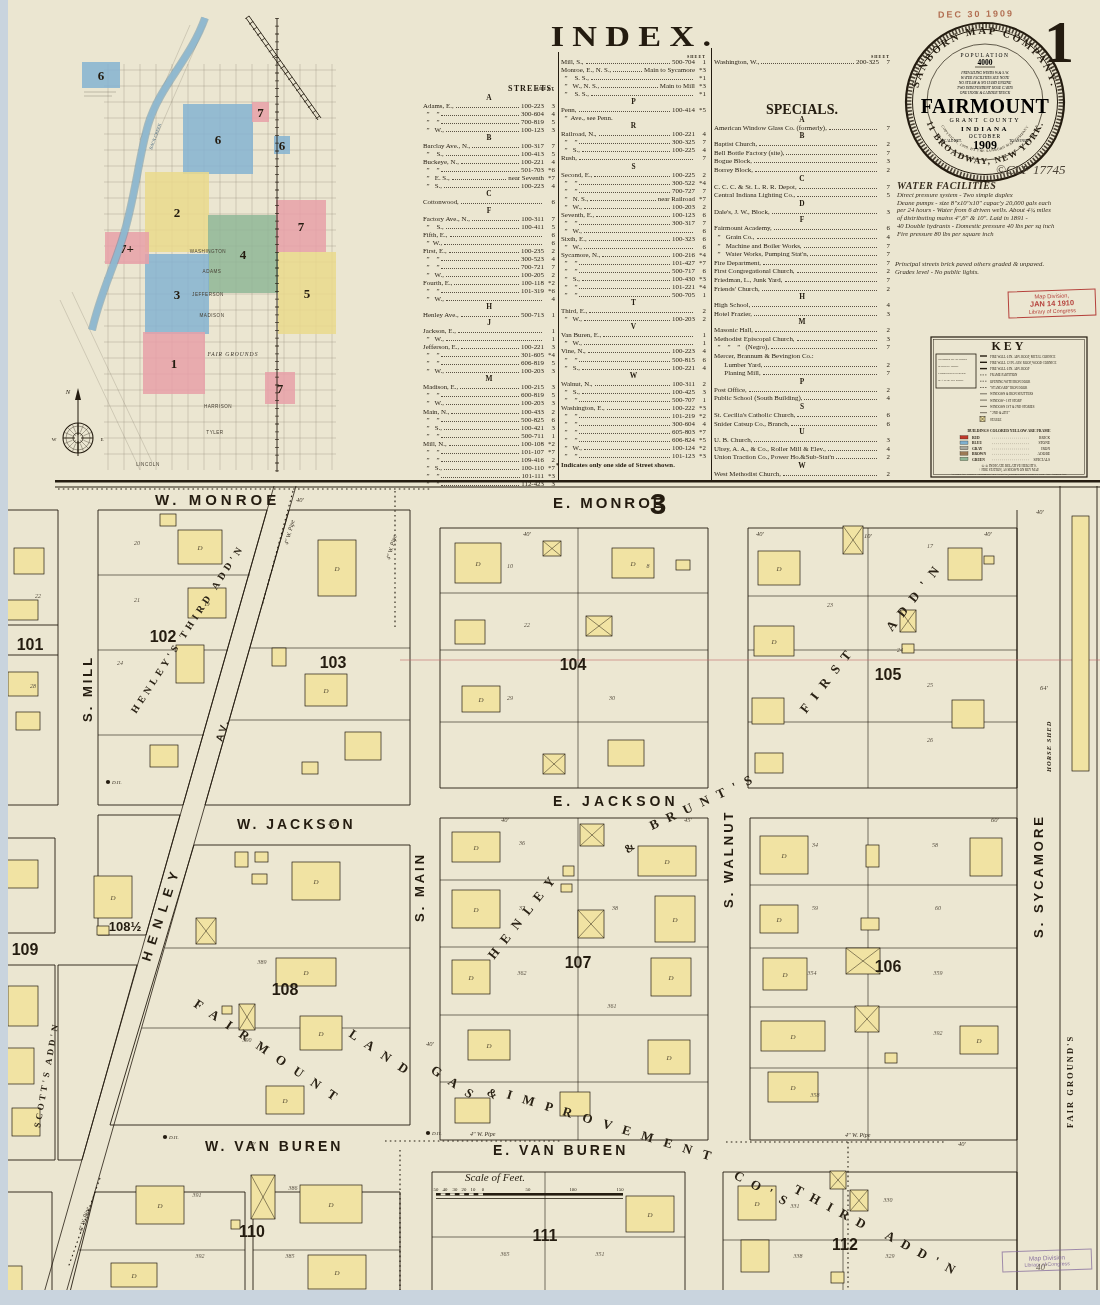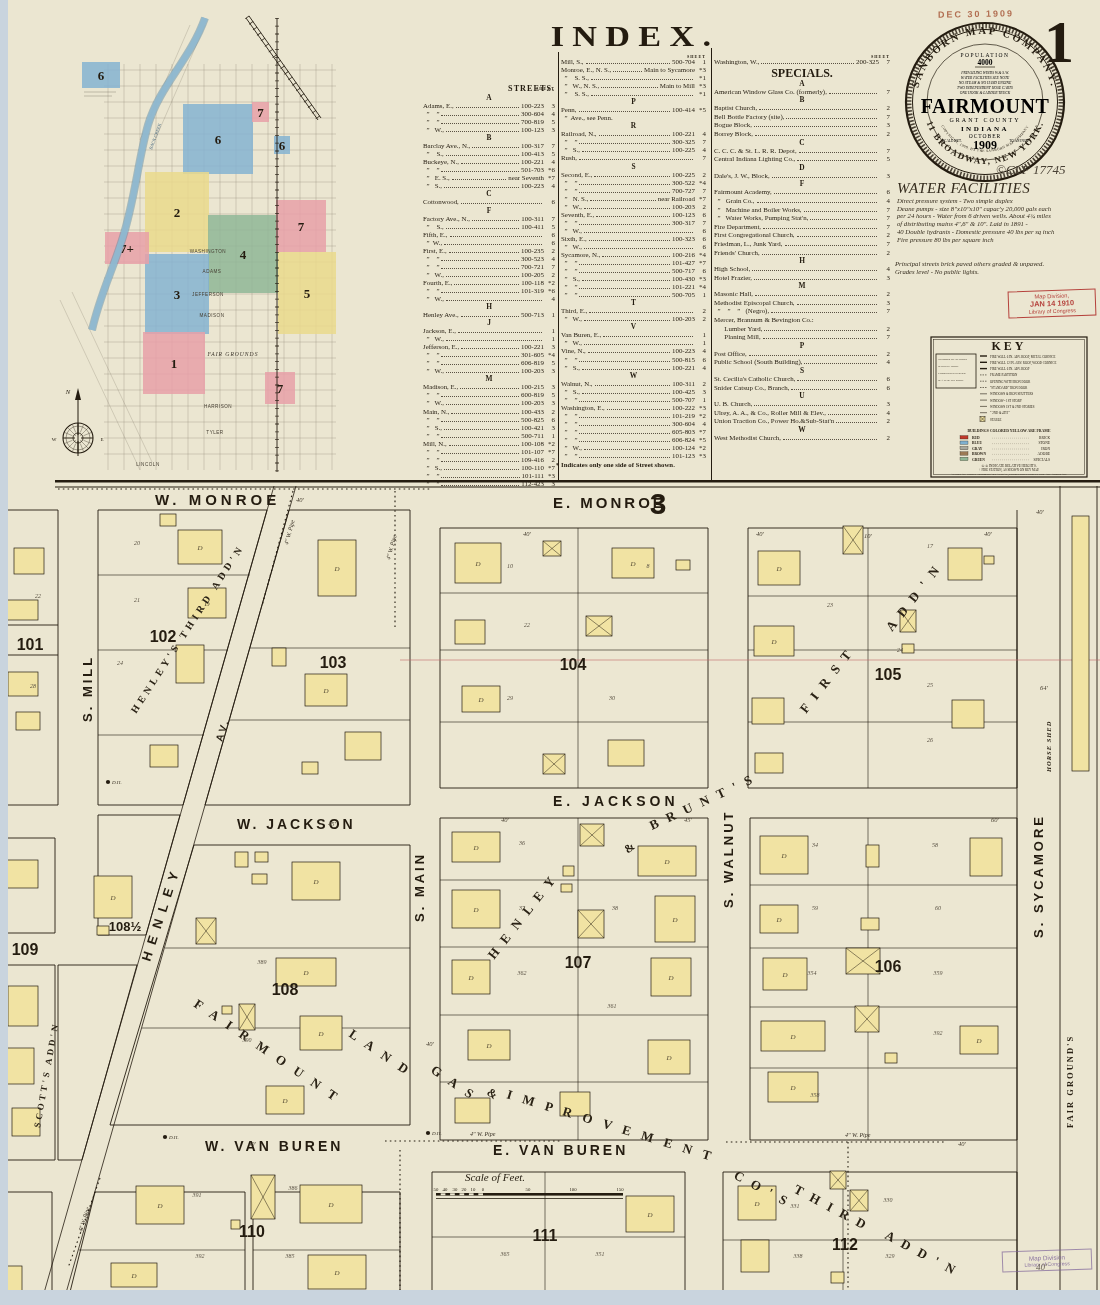--- a/index.html
+++ b/index.html
@@ -14,21 +14,21 @@
   .ih{text-align:center;font-weight:bold;font-size:7.4px;line-height:8px;}
   .ir{display:flex;align-items:baseline;}
   .in{white-space:pre;}
   .il{flex:1;border-bottom:1px dotted #5a5143;margin:0 2px 1px 2px;min-width:4px;}
   .irg{white-space:pre;}
   .is{width:11px;text-align:right;white-space:pre;}
   .vrule{position:absolute;width:1px;background:#241c10;}
   #idx-foot{position:absolute;left:556px;top:461px;font-size:6.8px;font-weight:bold;}
   
   .handblock{position:absolute;font-style:italic;color:#352c1e;}
-  .handblock .t{font-weight:normal;font-size:15px;letter-spacing:.5px;font-style:italic;}
+  .handblock .t{font-weight:bold;font-size:10px;letter-spacing:.5px;font-style:italic;}
   .handblock .l{font-size:6.7px;line-height:7.7px;}
   #recvd{position:absolute;left:938px;top:9px;color:#a85a3c;font-family:"Liberation Sans",sans-serif;font-weight:bold;font-size:9px;letter-spacing:2px;transform:rotate(-1deg);opacity:.85;}
   #bigone{position:absolute;left:1044px;top:8px;font-size:60px;font-weight:bold;font-family:"Liberation Serif",serif;}
   #clf{position:absolute;left:996px;top:162px;font-size:13px;font-style:italic;color:#4a4236;}
   #lcstamp{position:absolute;left:1008px;top:290px;width:84px;border:1.5px solid #b5423c;color:#b5423c;text-align:center;transform:rotate(-2deg);padding:2px 1px;font-family:"Liberation Sans",sans-serif;}
   #lcstamp .a{font-size:5.8px;}#lcstamp .b{font-size:7.5px;font-weight:bold;}#lcstamp .c{font-size:5.4px;}
   #lcstamp2{position:absolute;left:1002px;top:1250px;width:86px;border:1px solid rgba(122,95,151,.8);color:#7a5f97;text-align:center;transform:rotate(-2deg);padding:3px 1px;font-family:"Liberation Sans",sans-serif;opacity:.85;}
   #lcstamp2 .a{font-size:6.3px;}#lcstamp2 .b{font-size:5.2px;}
   #pencil40{position:absolute;left:1036px;top:1262px;font-style:italic;color:#6b6358;font-size:9px;transform:rotate(-4deg);}
   
@@ -726,21 +726,21 @@
   <div class="idx-col" id="col3" style="left:714px;top:52px;width:176px;line-height:8.6px;">
     <div class="colhead" style="height:6px;">
       <span class="sheethead">SHEET</span>
     </div>
   <div class="ir">
         <span class="in">Washington, W.,</span>
         <span class="il"></span>
         <span class="irg">200-325</span>
         <span class="is">7</span>
       </div>
-      <div class="ih" style="font-size: 12px; line-height: 13px;">SPECIALS.</div>
+      <div class="ih" style="font-size: 14px; line-height: 13px; margin-top: 36px;">SPECIALS.</div>
       <div class="ih">A</div>
       <div class="ir">
         <span class="in">American Window Glass Co. (formerly),</span>
         <span class="il"></span>
         <span class="is">7</span>
       </div>
       <div class="ih">B</div>
       <div class="ir">
         <span class="in">Baptist Church,</span>
         <span class="il"></span>

